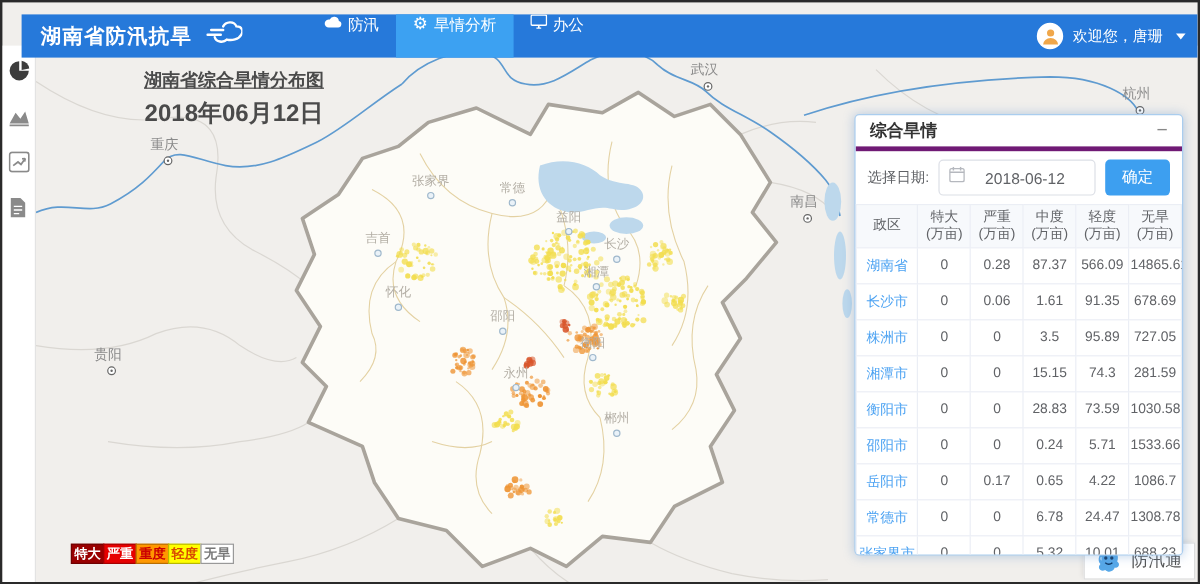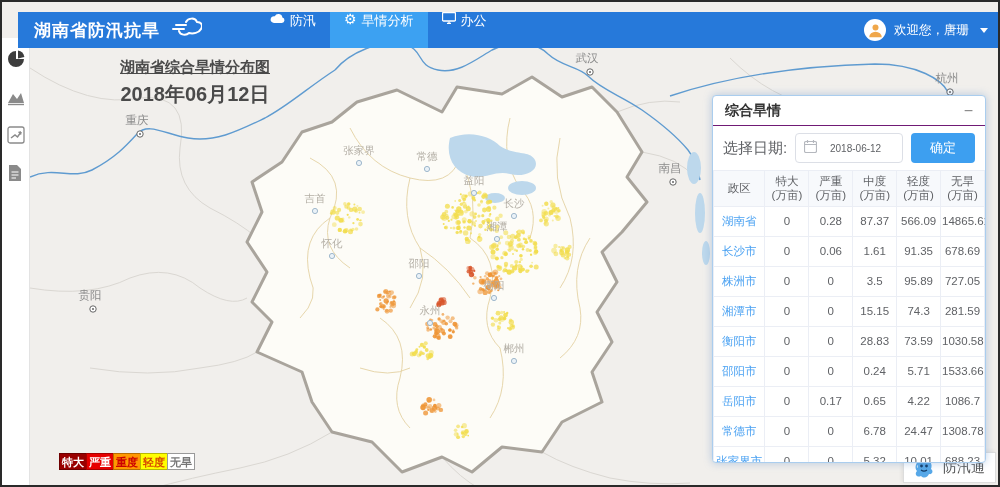--- a/index.html
+++ b/index.html
@@ -28,28 +28,28 @@
   .map-title .t1 { font-size:15px;text-decoration:underline; }
   .map-title .t2 { font-size:20px; margin-top:4px; }
   svg text { font-family:"Liberation Sans","DejaVu Sans",sans-serif; }
 
   
   .legend { position:absolute; left:58px; top:451px; display:flex; z-index:15; }
   .legend span { display:inline-block; width:28px; height:17px; line-height:17px; text-align:center; font-size:11px; font-weight:bold; border:1px solid rgba(0,0,0,.28); margin-left:-1px; }
 
   
   .panel { position:absolute; left:710px; top:93px; width:274px; height:368px; background:#fff; border:1px solid #aacdee; border-radius:4px; box-shadow:0 0 9px rgba(90,140,200,.4); z-index:25; overflow:hidden; }
-  .panel-head { height:30px; display:flex; align-items:center; justify-content:space-between; padding:0 12px; border-bottom:1px solid #701a75; }
+  .panel-head { height:30px; display:flex; align-items:center; justify-content:space-between; padding:0 12px; border-bottom:4px solid #701a75; }
   .panel-title { font-size:14px; font-weight:bold; color:#333; }
   .panel-min { color:#888; font-size:16px; cursor:pointer; line-height:1; }
   .date-row { height:44px; display:flex; align-items:center; padding:0 10px; gap:8px; }
-  .date-label { font-size:15px; color:#606266; white-space:nowrap; }
+  .date-label { font-size:12px; color:#606266; white-space:nowrap; }
   .date-input { flex:1; height:30px; border:1px solid #dcdfe6; border-radius:4px; display:flex; align-items:center; padding:0 8px; cursor:pointer; background:#fff; }
-  .date-input .val { flex:1; text-align:center; font-size:10px; color:#606266; }
-  .btn-ok { width:64px; height:30px; background:#3d9ff0; color:#fff; border:none; border-radius:4px; font-size:13px; cursor:pointer;font-family:Liberation Serif, serif; }
+  .date-input .val { flex:1; text-align:center; font-size:13px; color:#606266; }
+  .btn-ok { width:54px; height:30px; background:#3d9ff0; color:#fff; border:none; border-radius:4px; font-size:13px; cursor:pointer;font-family:Liberation Serif, serif; }
   table.drought { width:100%; border-collapse:collapse; table-layout:fixed; }
   table.drought th, table.drought td { border:1px solid #ebeef5; text-align:center; }
   table.drought th { background:#f7f9fc; font-weight:normal; color:#606266; font-size:11.5px; padding:3px 0; line-height:1.25; }
   table.drought td { height:30px; font-size:11.5px; color:#606266; padding:0 1px;margin-left:36px; }
   table.drought td.region { color:#4ba2f2; cursor:pointer; }
   table.drought col.c0{width:19%} table.drought col.cn{width:16.2%}
 
   
   .fxt { position:absolute; right:2px; bottom:2px; height:31px; background:#fff; border:1px solid #ddd; display:flex; align-items:center; gap:7px; padding:0 10px 0 8px; z-index:15; box-shadow:-1px -1px 4px rgba(0,0,0,.08); }
   .fxt-label { font-size:14px; color:#555; }

